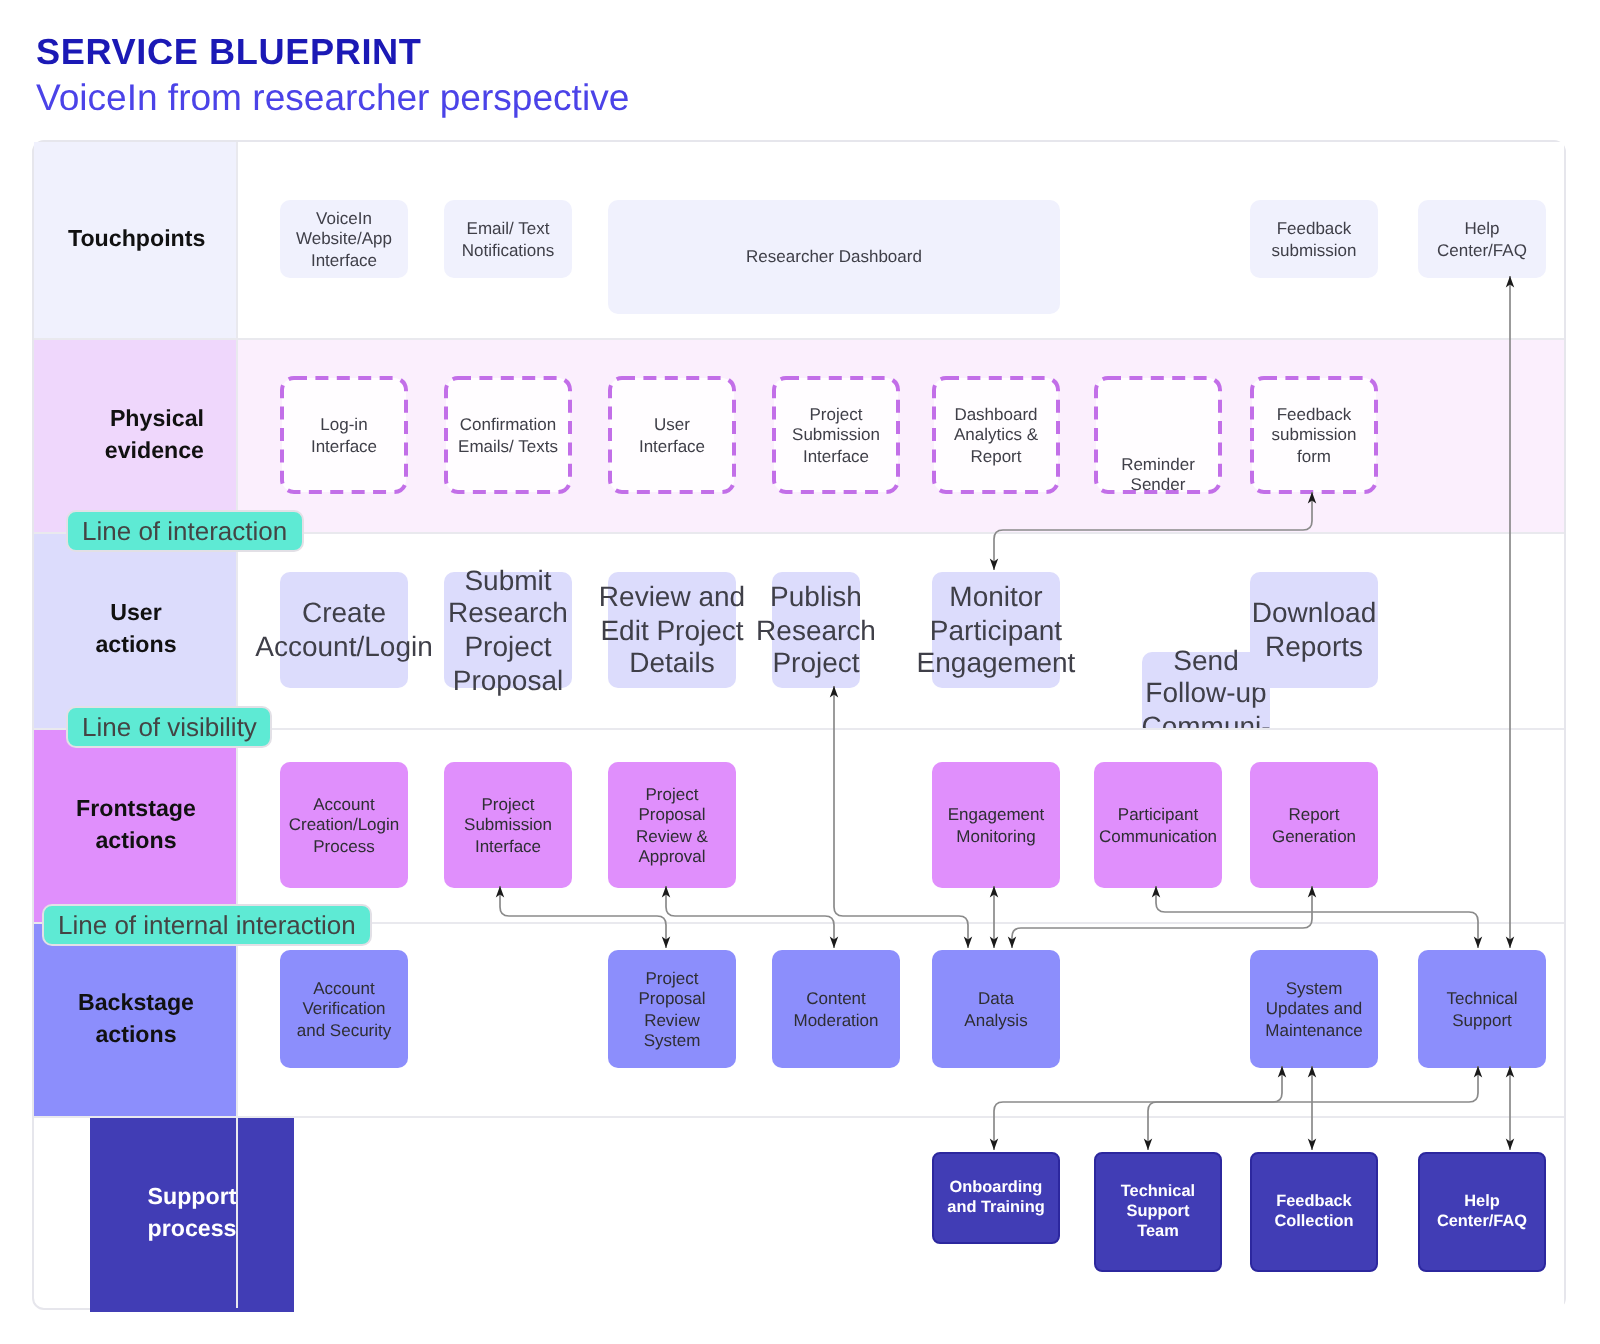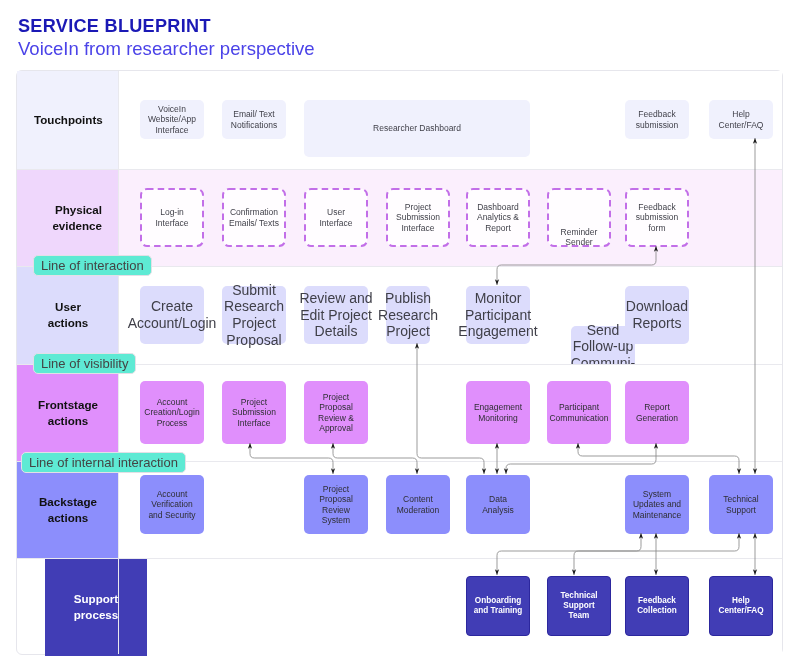--- a/index.html
+++ b/index.html
@@ -195,21 +195,21 @@
       <div class="card c-back" style="left: 692px; top: 404px; width: 64px; height: 59px;">
         <span><span>Technical</span><br><span>Support</span></span>
       </div>
       <div class="rowband" style="top: 487px; height: 98px; margin-left: 28px;">
         <div class="rowbg" style="background: rgb(255, 255, 255);"></div>
         <div class="rowlabel" style="background: rgb(65, 61, 181); color: rgb(255, 255, 255);">
           <span>Support process</span>
         </div>
       </div>
       <div class="hsep" style="top: 487px;"></div>
-      <div class="card c-supp" style="left: 449px; top: 505px; width: 64px; height: 60px;">
+      <div class="card c-supp" style="left: 449px; top: 505px; width: 64px; height: 46px;">
         <span><span>Onboarding</span><br><span>and Training</span></span>
       </div>
       <div class="card c-supp" style="left: 530px; top: 505px; width: 64px; height: 60px;">
         <span><span>Technical</span><br><span>Support</span><br><span>Team</span></span>
       </div>
       <div class="card c-supp" style="left: 608px; top: 505px; width: 64px; height: 60px;">
         <span><span>Feedback</span><br><span>Collection</span></span>
       </div>
       <div class="card c-supp" style="left: 692px; top: 505px; width: 64px; height: 60px;">
         <span><span>Help</span><br><span>Center/FAQ</span></span>

